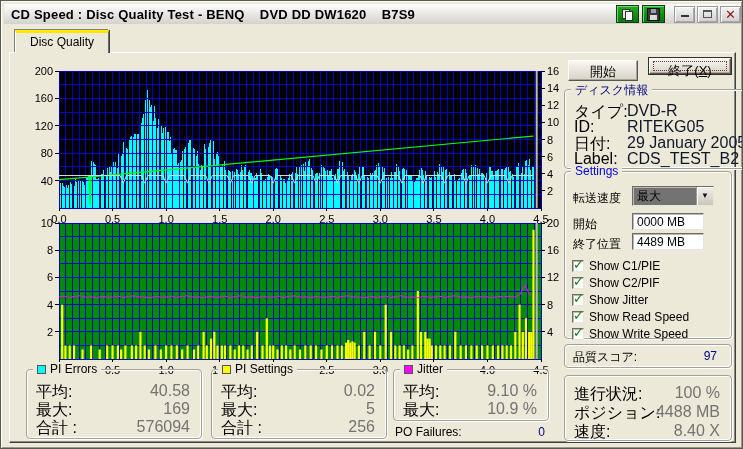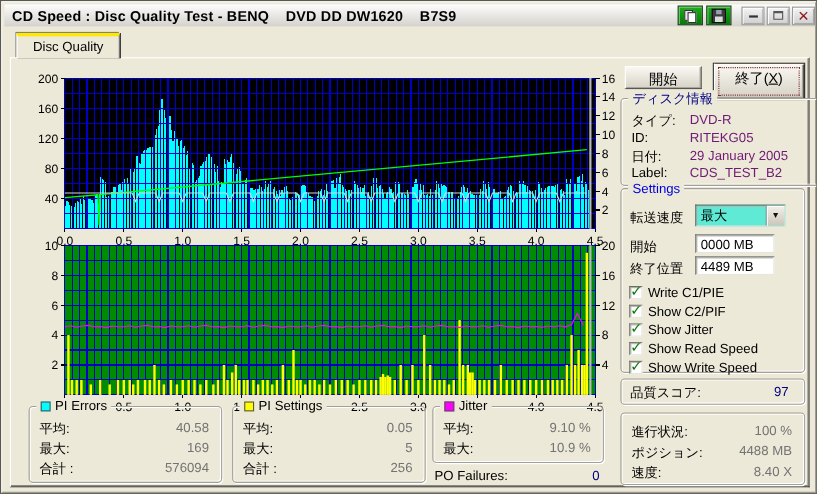--- a/index.html
+++ b/index.html
@@ -34,36 +34,36 @@
   .page{position:absolute;left:8px;top:51px;width:727px;height:391px;background:#ece9d8;
     border:1px solid;border-color:#ffffff #404040 #404040 #ffffff;
     box-shadow:inset -1px -1px 0 #8c8a80;z-index:1;}
   .rec{position:absolute;left:270px;top:55px;width:268px;font-size:11.5px;text-align:right;white-space:pre;z-index:2;}
   svg.chart{position:absolute;z-index:2;}
   svg.chart text{font-family:"Liberation Sans","DejaVu Sans",sans-serif;font-size:11px;fill:#000;}
   .gbox{position:absolute;border:1px solid #a3a097;border-radius:4px;
     box-shadow:inset 1px 1px 0 #ffffff,inset -1px -1px 0 #ffffff,1px 1px 0 #ffffff;z-index:2;}
   .gcap{position:absolute;top:-8px;left:6px;background:#ece9d8;padding:0 4px;font-size:12px;white-space:nowrap;display:flex;align-items:center;gap:4px;}
   .gcap .sq{display:inline-block;width:9px;height:9px;border:1px solid #555;}
-  .row{position:absolute;left:9px;right:9px;height:16px;font-size:12px;white-space:nowrap;}
+  .row{position:absolute;left:9px;right:9px;height:16px;font-size:16px;white-space:nowrap;}
   .rlabel{position:absolute;left:0;color:#000;}
   .rvalue{position:absolute;right:2px;color:#737373;}
-  .rvalue-x{position:absolute;left:53px;color:#701a75;}
+  .rvalue-x{position:absolute;left:53px;color:#0f172a;}
   .btn{position:absolute;background:linear-gradient(#faf8f2,#d6d2c6);
     border:1px solid;border-color:#ffffff #565656 #565656 #ffffff;
     box-shadow:inset -1px -1px 0 #a9a597;
     font-size:13px;text-align:center;color:#000;z-index:2;padding-top:2px;}
   .btn.default{box-shadow:0 0 0 1px #303030, inset -1px -1px 0 #a9a597;}
   .btn .dots{position:absolute;left:3px;right:3px;top:2px;bottom:2px;border:1px dotted #7a3030;}
   .btn .mn{text-decoration:underline;}
   .field{position:absolute;background:#fff;border:1px solid;border-color:#6d6d66 #e6e6e0 #e6e6e0 #6d6d66;
     box-shadow:inset 1px 1px 0 #b9b9b2;font-size:12px;padding:6px 4px;z-index:2;
     font-family:"Liberation Sans","DejaVu Sans",sans-serif;color:#000;}
   input.field{outline:none;}
-  .combo{position:absolute;background:#5eead4;border:1px solid;border-color:#6d6d66 #e6e6e0 #e6e6e0 #6d6d66;
+  .combo{position:absolute;background:#737373;border:1px solid;border-color:#6d6d66 #e6e6e0 #e6e6e0 #6d6d66;
     box-shadow:inset 1px 1px 0 #b9b9b2;font-size:12px;z-index:2;display:flex;align-items:center;}
   .combo .ctext{flex:1;padding-left:4px;}
   .combo .cbtn{width:17px;align-self:stretch;background:linear-gradient(#f2f0ea,#cac6ba);
     border-left:1px solid #999;box-shadow:inset 1px 1px 0 #fff;
     font-size:8px;text-align:center;line-height:17px;color:#111;}
   .cbrow{position:absolute;left:7px;height:15px;display:flex;align-items:center;gap:5px;font-size:12px;z-index:2;white-space:nowrap;}
   .cbbox{width:12px;height:12px;background:#fff;border:1px solid;border-color:#6d6d66 #e6e6e0 #e6e6e0 #6d6d66;
     box-shadow:inset 1px 1px 0 #b9b9b2;position:relative;flex:0 0 auto;}
   .cbbox span{position:absolute;left:0px;top:-4px;color:#0a7a0a;font-weight:bold;font-size:13px;}
   .lbl{position:absolute;font-size:12px;white-space:nowrap;z-index:2;}
@@ -860,21 +860,21 @@
       </div>
     </div>
   <div class="gbox" id="box-pif" style="left:210px;top:368px;width:176px;height:70px;">
     <div class="gcap">
         <span class="sq" id="sq-pif" style="background: rgb(255, 255, 0);"></span>
         <span>PI Settings</span>
       </div>
   <div id="box-pif-rows">
         <div class="row" style="top: 12px;">
           <span class="rlabel">平均:</span>
-          <span class="rvalue">0.05</span>
+          <span class="rvalue">0.02</span>
         </div>
         <div class="row" style="top: 30px;">
           <span class="rlabel">最大:</span>
           <span class="rvalue">5</span>
         </div>
         <div class="row" style="top: 48px;">
           <span class="rlabel">合計 :</span>
           <span class="rvalue">256</span>
         </div>
       </div>
@@ -896,21 +896,21 @@
       </div>
     </div>
   <div class="lbl" style="left:394px;top:424px;width:152px;">
     <span>PO Failures:</span>
     <span class="navy" style="position:absolute;right:2px;">0</span>
   </div>
 
   <div class="btn" style="left:567px;top:59px;width:70px;height:21px;">
     <span>開始</span>
   </div>
-  <div class="btn default" style="left:648px;top:57px;width:82px;height:32px;padding-top:3px;">
+  <div class="btn default" style="left:648px;top:57px;width:82px;height:16px;padding-top:3px;">
     <span class="dots"></span>
     <span>終了(</span><span class="mn">X</span><span>)</span>
   </div>
 
   <div class="gbox" style="left:563px;top:88px;width:188px;height:80px;">
     <div class="gcap navy">ディスク情報</div>
     <div id="disc-rows">
         <div class="row" style="top: 12px;">
           <span class="rlabel">タイプ:</span>
           <span class="rvalue-x">DVD-R</span>
@@ -939,21 +939,21 @@
     </div>
     <div class="lbl" style="left:8px;top:44px;">開始</div>
     <input class="field" style="left: 67px; top: 41px; width: 72px; height: 17px;" readonly="" value="0000 MB">
     <div class="lbl" style="left:8px;top:64px;">終了位置</div>
     <input class="field" style="left: 67px; top: 61px; width: 72px; height: 17px;" readonly="" value="4489 MB">
     <div id="cb-rows">
         <div class="cbrow" style="top: 86px;">
           <span class="cbbox">
             <span style="color: rgb(10, 122, 10);">✓</span>
           </span>
-          <span>Write C1/PIE</span>
+          <span>Show C1/PIE</span>
         </div>
         <div class="cbrow" style="top: 103px;">
           <span class="cbbox">
             <span style="color: rgb(10, 122, 10);">✓</span>
           </span>
           <span>Show C2/PIF</span>
         </div>
         <div class="cbrow" style="top: 120px;">
           <span class="cbbox">
             <span style="color: rgb(10, 122, 10);">✓</span>

